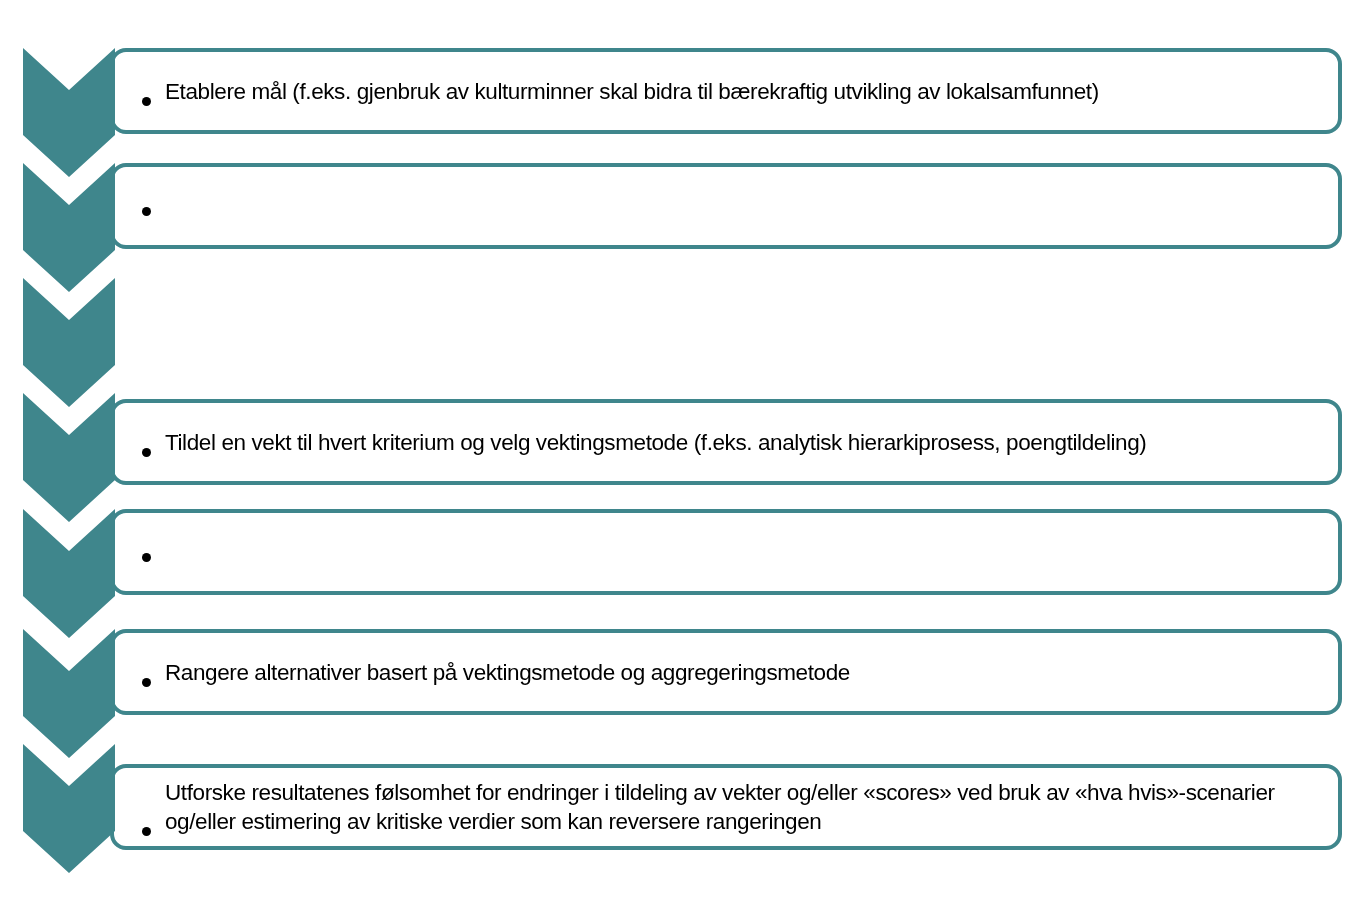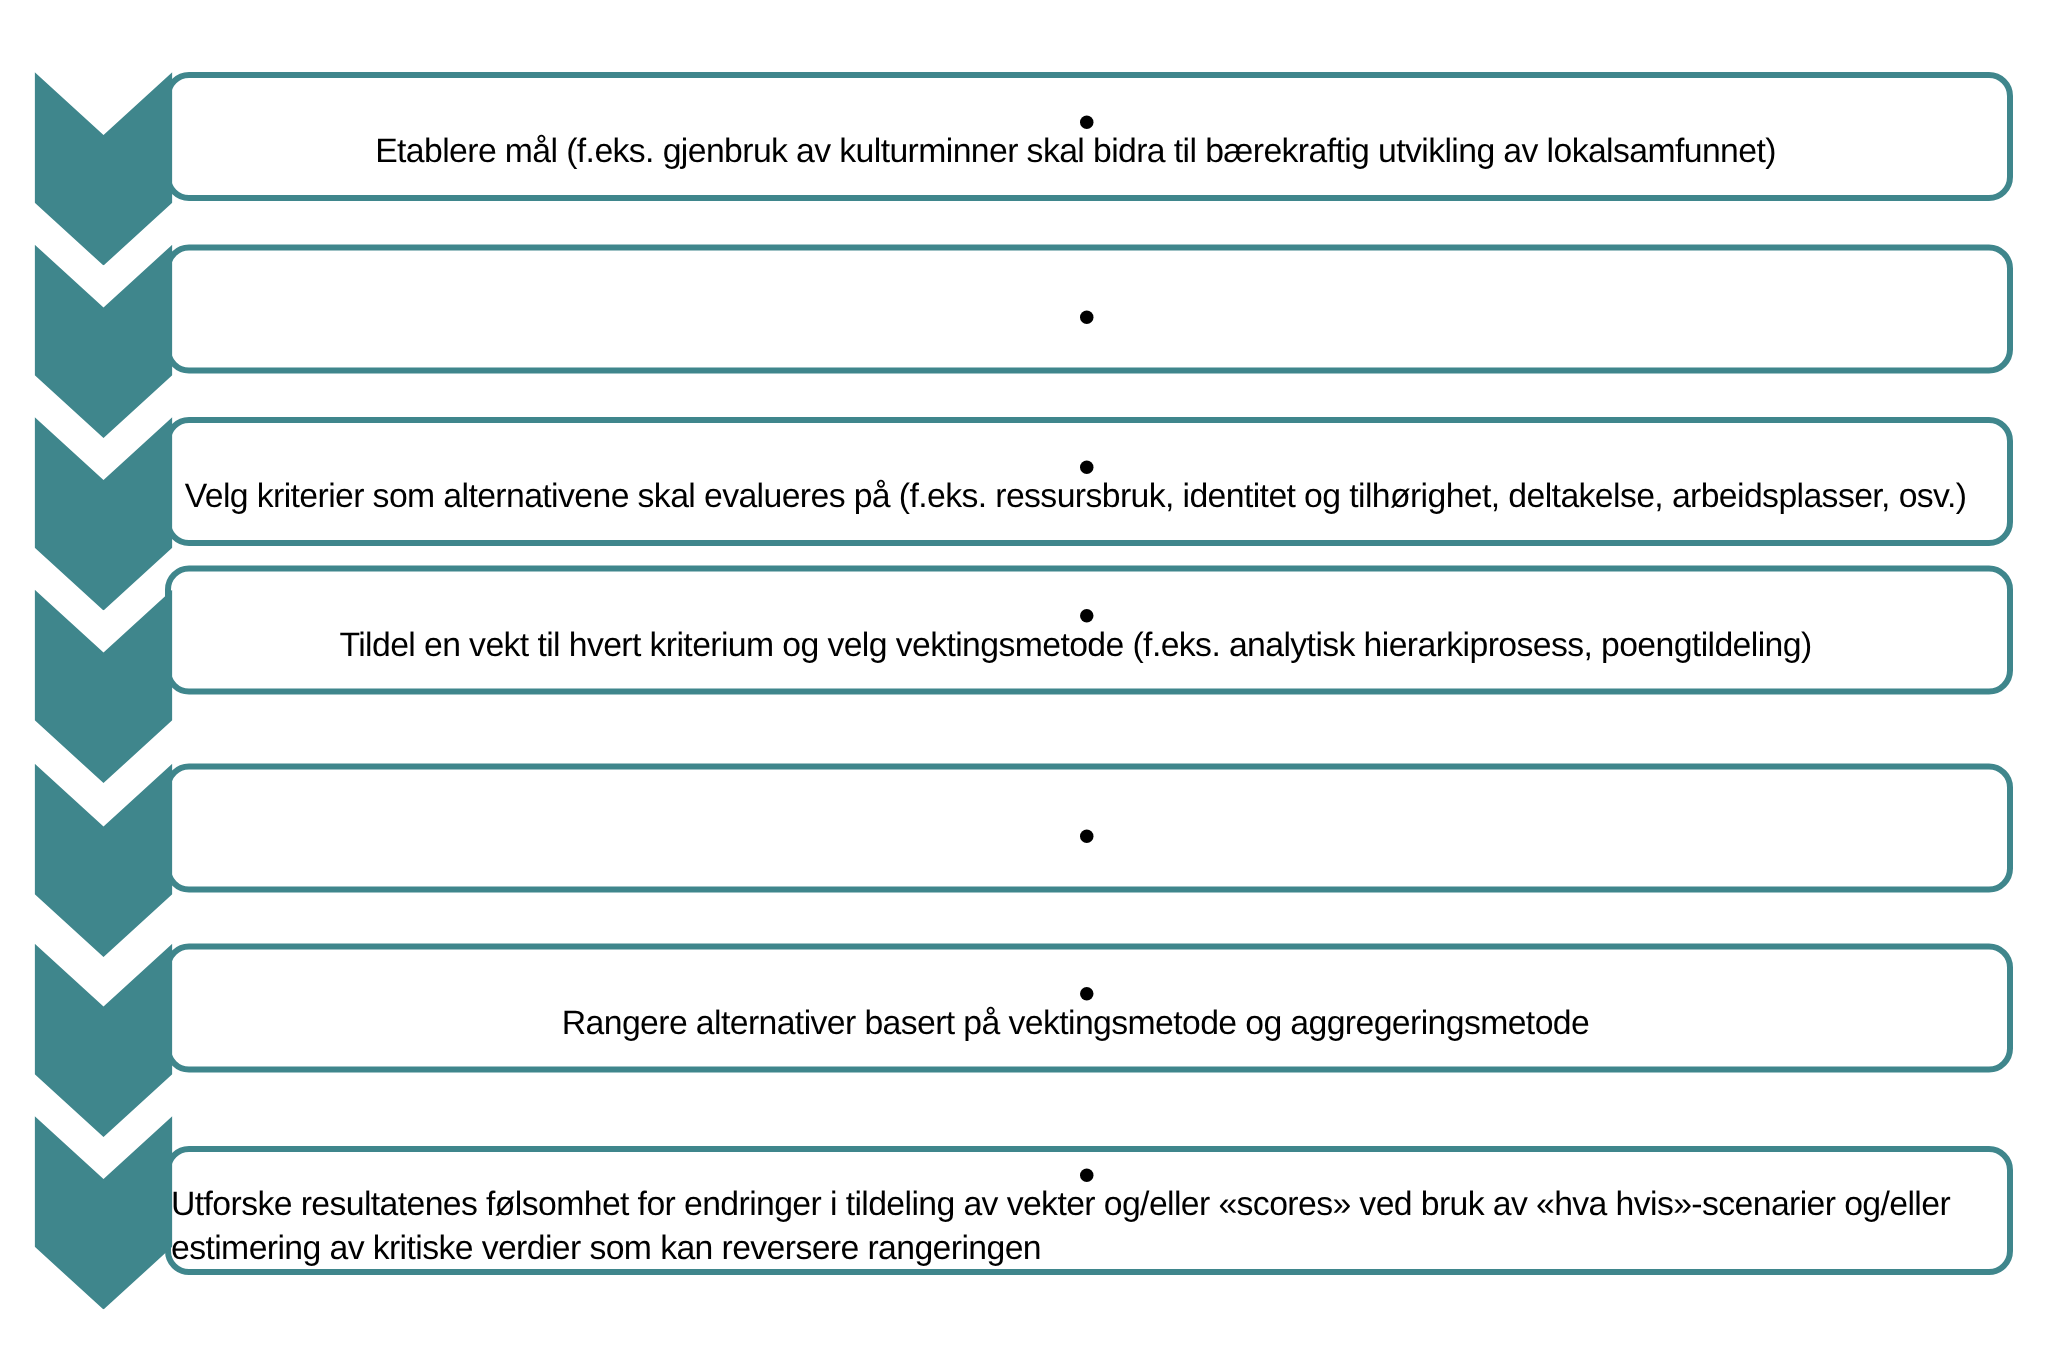--- a/index.html
+++ b/index.html
@@ -23,24 +23,23 @@
     box-sizing: border-box;
     background: #ffffff;
     border: 4px solid #3F868C;
     border-radius: 16px;
     display: flex;
     align-items: center;
     z-index: 1;
   }
   .step-content {
     display: flex;
-    align-items: center;
+    align-items: flex-end;
     padding: 2px 18px 2px 0;
     width: 100%;
-    flex-direction: column;
   }
   .bullet {
     flex: 0 0 auto;
     width: 9px;
     height: 9px;
     border-radius: 50%;
     background: #000000;
     margin: 10px 14px 0 28px;
   }
   .step-text {
@@ -70,28 +69,22 @@
         <div class="step-text">Etablere mål (f.eks. gjenbruk av kulturminner skal bidra til bærekraftig utvikling av lokalsamfunnet)</div>
       </div>
     </div>
     <div class="chevron" style="top: 48px; background: rgb(63, 134, 140);"></div>
     <div class="step-box" style="top: 163px;">
       <div class="step-content">
         <span class="bullet"></span>
       </div>
     </div>
     <div class="chevron" style="top: 163px; background: rgb(63, 134, 140);"></div>
-    <div class="step-box" style="top: 278px;">
-      <div class="step-content">
-        <span class="bullet"></span>
-        <div class="step-text">Velg kriterier som alternativene skal evalueres på (f.eks. ressursbruk, identitet og tilhørighet, deltakelse, arbeidsplasser, osv.)</div>
-      </div>
-    </div>
     <div class="chevron" style="top: 278px; background: rgb(63, 134, 140);"></div>
-    <div class="step-box" style="top: 377px;">
+    <div class="step-box" style="top: 399px;">
       <div class="step-content">
         <span class="bullet"></span>
         <div class="step-text">Tildel en vekt til hvert kriterium og velg vektingsmetode (f.eks. analytisk hierarkiprosess, poengtildeling)</div>
       </div>
     </div>
     <div class="chevron" style="top: 393px; background: rgb(63, 134, 140);"></div>
     <div class="step-box" style="top: 509px;">
       <div class="step-content">
         <span class="bullet"></span>
       </div>

